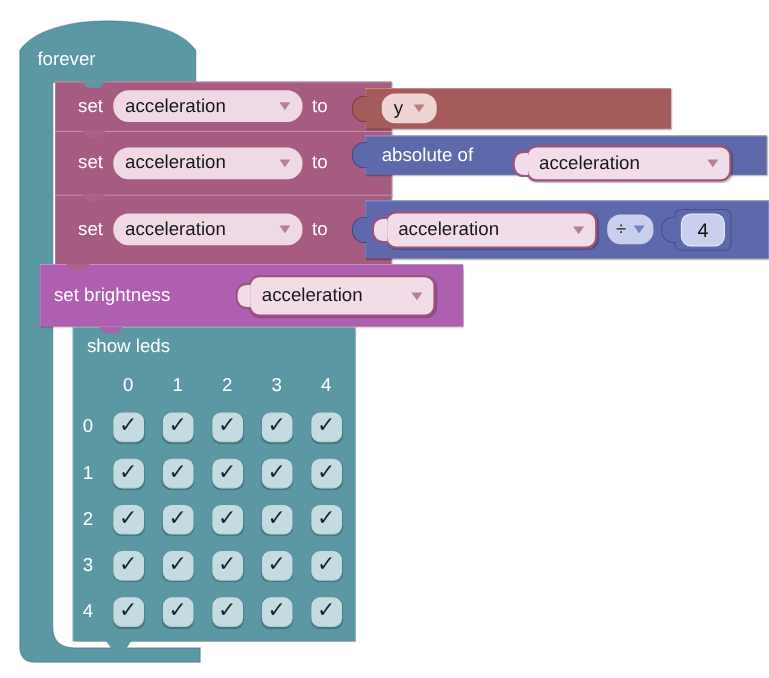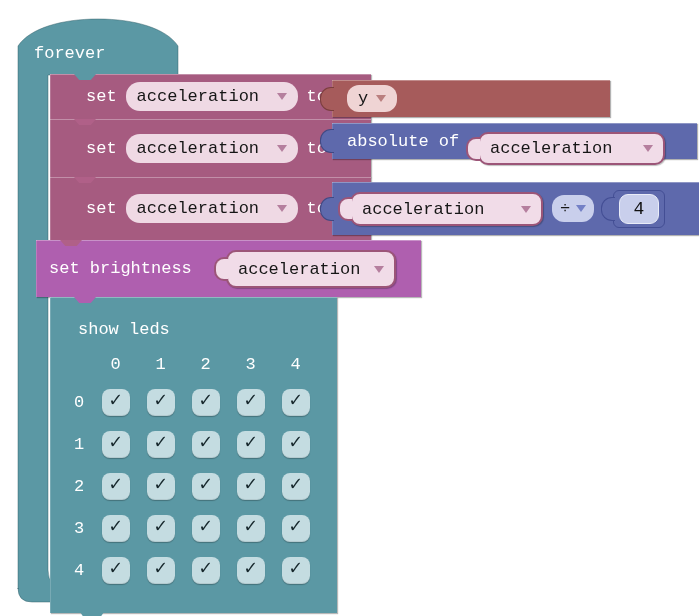--- a/index.html
+++ b/index.html
@@ -1,18 +1,18 @@
 <!DOCTYPE html>
 <html><head>
 <meta charset="utf-8">
 <style>
   html,body{margin:0;padding:0;background:#fff;}
   #stage{
     position:relative;width:699px;height:616px;background:#ffffff;overflow:hidden;
-    font-family:Liberation Mono, monospace;
+    font-family:Liberation Sans, sans-serif;
     --loops:#5B98A4; --varset:#A65B80; --input:#A65B5B; --math:#5E69AC; --led:#AF5FAF;
     --field_rose:#EFD9E4; --field_red:#EFD4D4; --field_blue:#C9CFEC;
     --varfill:#F1DCE8; --varedge:#9C5578; --checkbox:#C4DCE1;
   }
   .abs{position:absolute;}
   .blocktext{font-size:17px;color:#fff;}
 
   
   #frame{position:absolute;left:0;top:0;z-index:1;}
   #forever-label{left:34px;top:44px;font-size:17px;color:#fff;z-index:2;}
@@ -22,23 +22,23 @@
     position:absolute;z-index:2;display:flex;align-items:center;gap:9px;
     box-shadow: inset 0 1px 0 rgba(255,255,255,.32), inset 1px 0 0 rgba(255,255,255,.18), 1px 1px 1px rgba(0,0,0,.28);
   }
   .stmt::before{ 
     content:"";position:absolute;top:0;left:24px;width:22px;height:6px;
     clip-path:polygon(0 0,100% 0,76% 100%,24% 100%);
   }
   .dip-teal::before{background:var(--loops);}
   .dip-rose::before{background:var(--varset);filter:brightness(1.06);}
   .dip-magenta::before{background:var(--led);}
-  .rose{background:var(--varset);padding-left:36px;}
+  .rose{background:var(--varset);padding-left:21px;}
   .magenta{background:var(--led);padding-left:13px;}
-  .tealblk{background:var(--loops);display:block;padding:15px;}
+  .tealblk{background:var(--loops);display:block;padding:0;margin-left:16px;}
 
   
   .vblock{
     position:absolute;z-index:3;display:flex;align-items:center;
     box-shadow: inset 0 1px 0 rgba(255,255,255,.30), inset 1px 0 0 rgba(255,255,255,.15), 1px 1px 1px rgba(0,0,0,.3);
   }
   .vb-red{background:var(--input);padding-left:15px;gap:10px;}
   .vb-blue{background:var(--math);padding-left:15px;}
   .vb-red::before,.vb-blue::before,.numframe::before{
     content:"";position:absolute;left:-12px;top:50%;transform:translateY(-50%);

